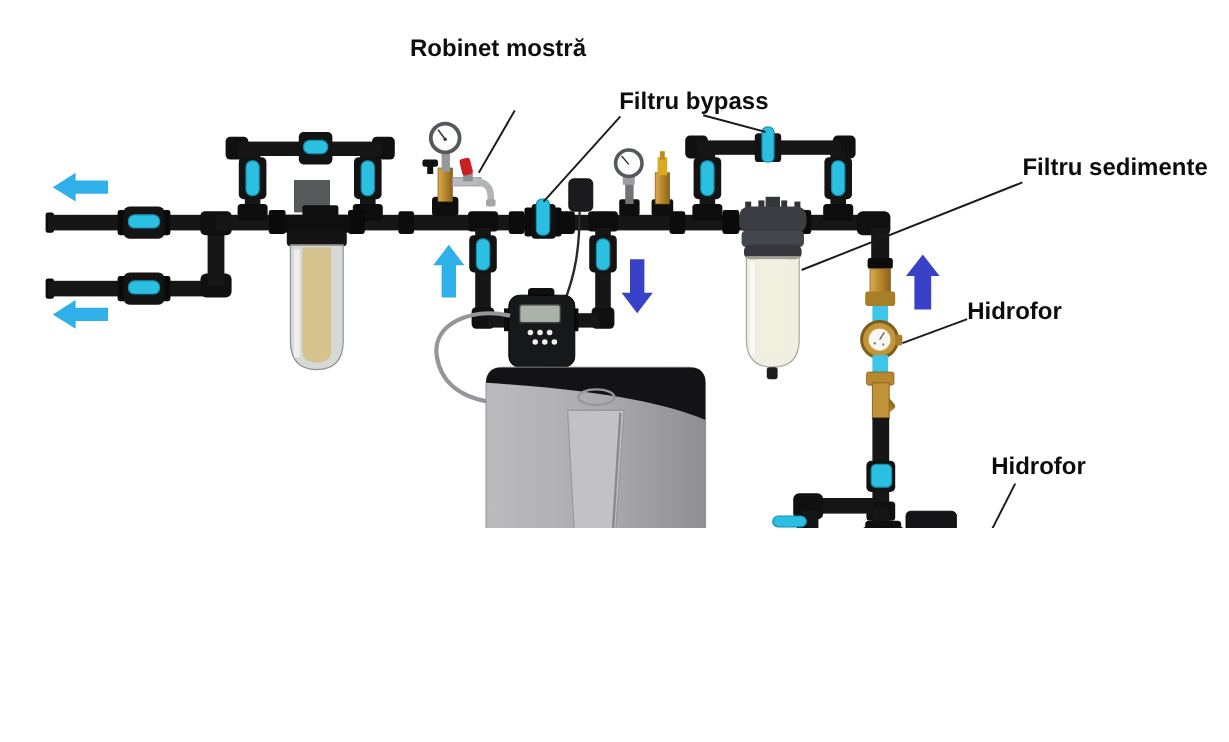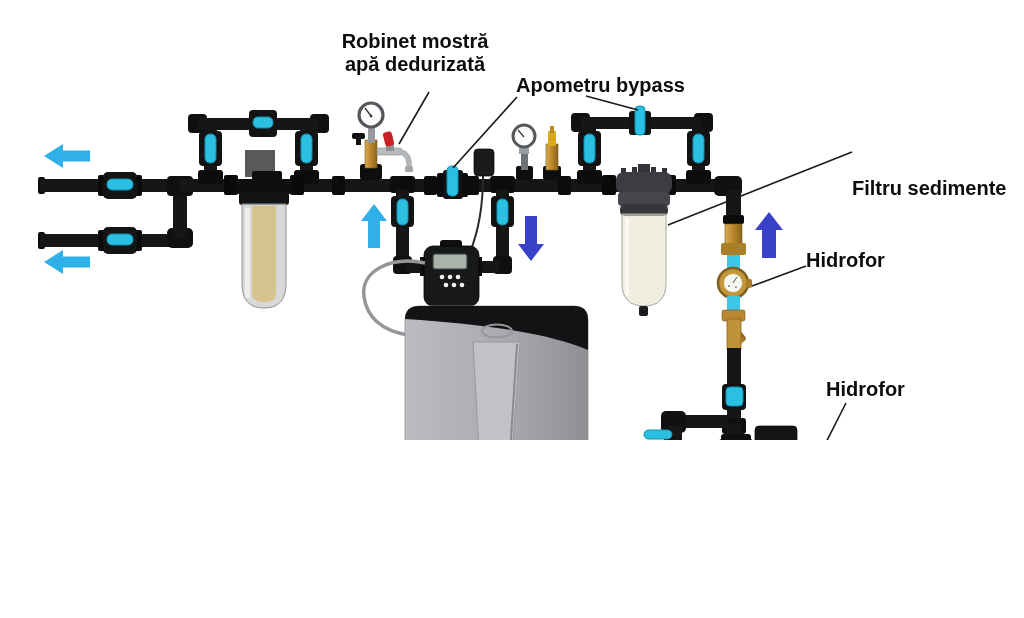--- a/index.html
+++ b/index.html
@@ -321,20 +321,19 @@
     <path d="M517,97 L453,168"></path>
     <path d="M586,96 L638,110"></path>
     <path d="M852,152 L668,225"></path>
     <path d="M806,266 L752,286"></path>
     <path d="M846,403 L814,466"></path>
   </g>
 </svg>
 
 <div class="lbl center" style="left:333px;top:30px;width:164px;">
   <div>Robinet mostră</div>
-  <div>apă dedurizată</div>
 </div>
-<div class="lbl" style="left:516px;top:74px;">Apometru bypass</div>
-<div class="lbl" style="left:852px;top:129px;margin-top:48px;">Filtru sedimente</div>
+<div class="lbl" style="left:516px;top:74px;">Filtru bypass</div>
+<div class="lbl" style="left:852px;top:129px;">Filtru sedimente</div>
 <div class="lbl" style="left:806px;top:249px;">Hidrofor</div>
 <div class="lbl" style="left:826px;top:378px;">Hidrofor</div>
 
 </div>
 
 </body></html>

